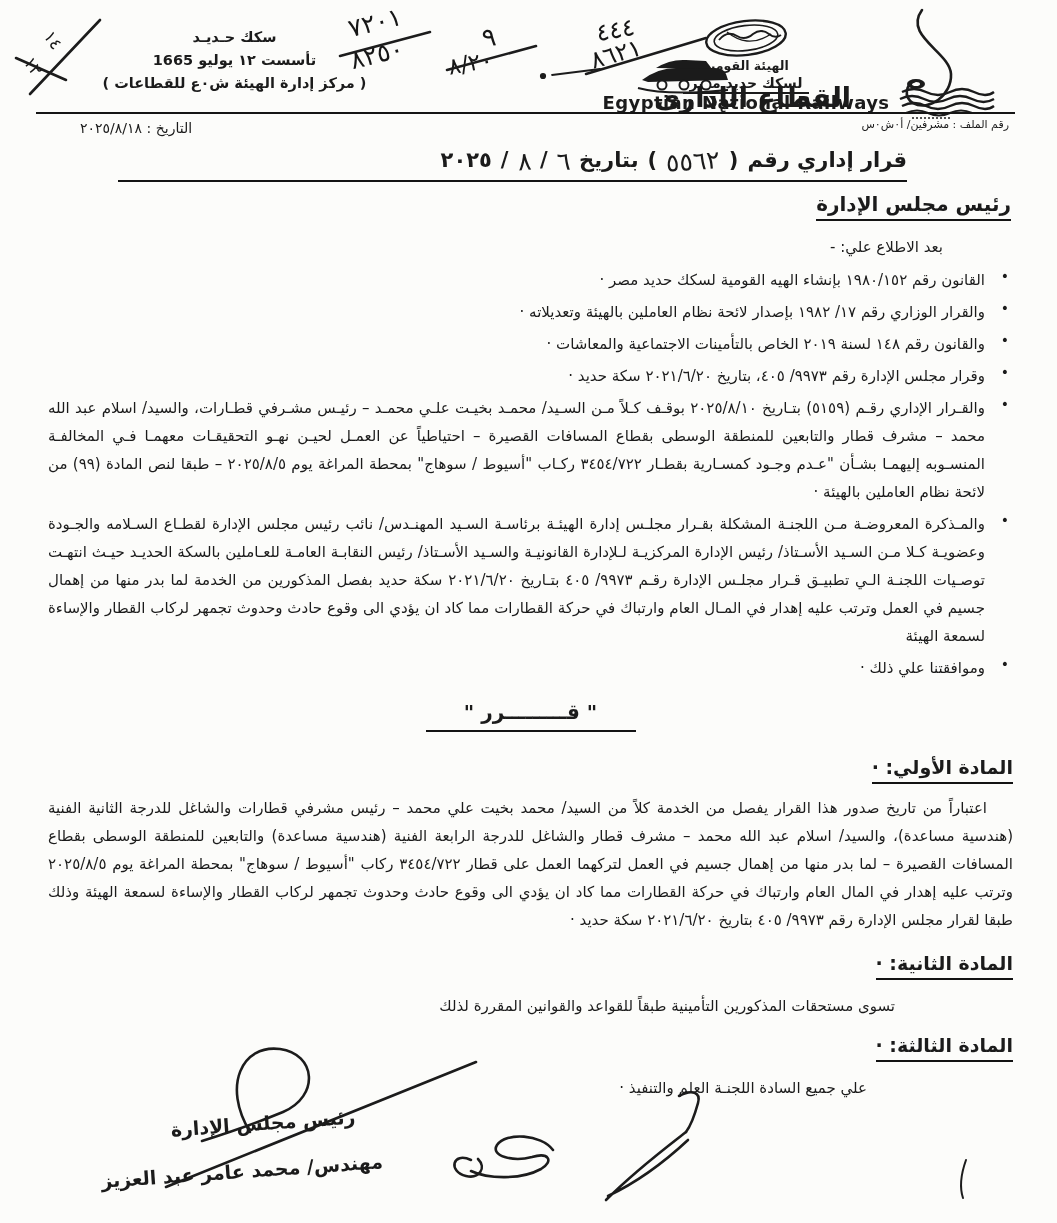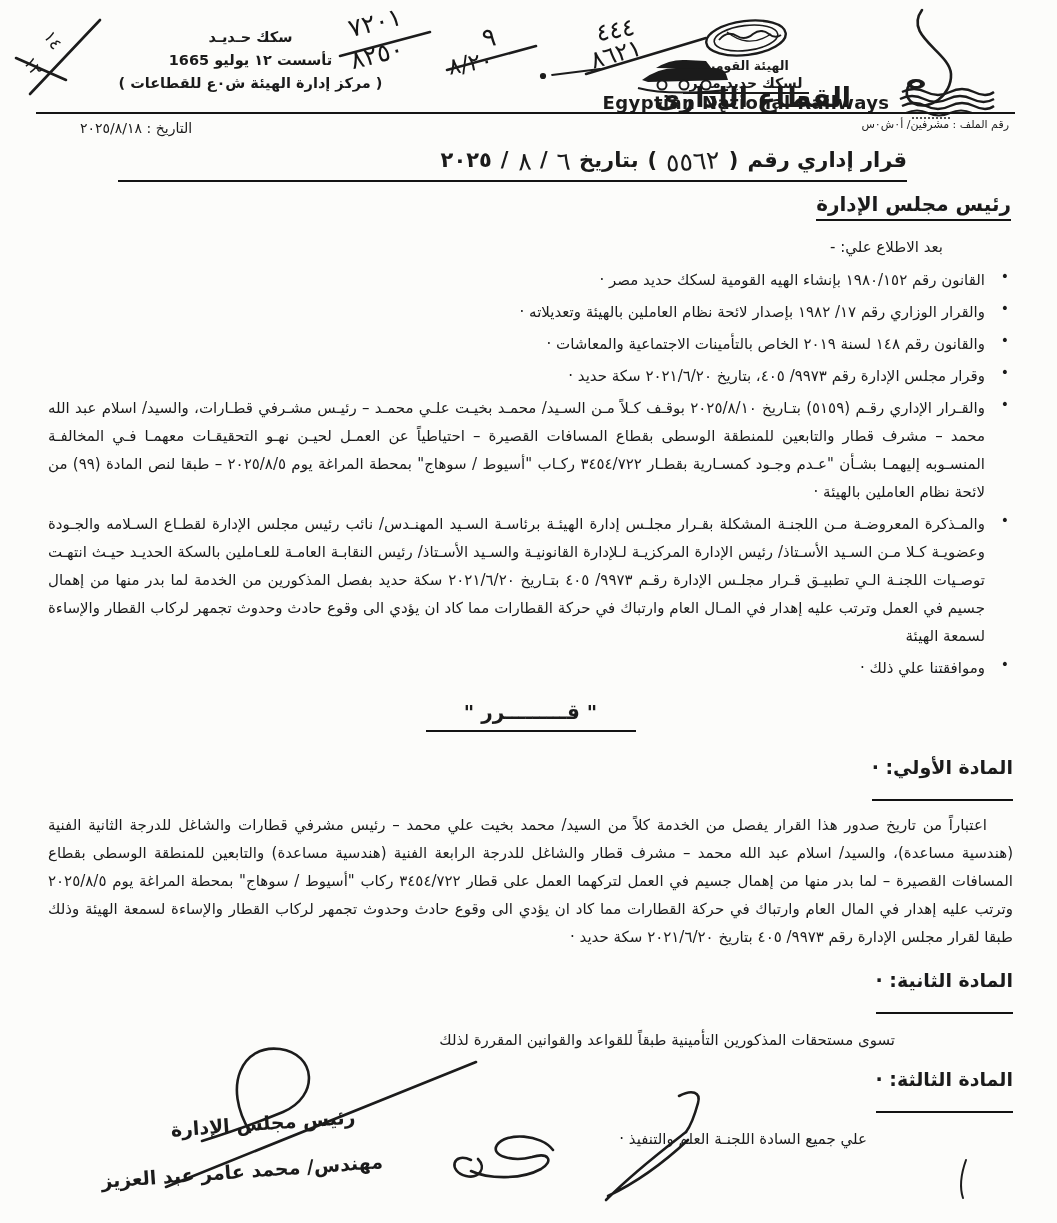--- a/index.html
+++ b/index.html
@@ -6,21 +6,21 @@
   .page{
     position:relative;width:1057px;height:1223px;margin:0 auto;
     background:#fcfcfa;color:#1b1b1b;overflow:hidden;
     font-family:"DejaVu Sans",sans-serif;
   }
   .page *{box-sizing:border-box;}
   .abs{position:absolute;}
   .b{font-weight:bold;}
   .ltr{direction:ltr;unicode-bidi:bidi-override;}
   
-  .hdr-left{top:26px;left:118px;width:265px;text-align:center;direction:rtl;
+  .hdr-left{top:26px;left:102px;width:265px;text-align:center;direction:rtl;
             font-size:14.5px;font-weight:bold;line-height:23px;}
   .logo{top:18px;left:596px;width:300px;text-align:center;direction:rtl;}
   .logo .oval{display:block;margin:0 auto;}
   .logo .auth{font-size:12.5px;font-weight:bold;line-height:15px;}
   .logo .rail{font-size:14px;font-weight:bold;letter-spacing:1px;
               border-bottom:2px solid #1b1b1b;display:inline-block;padding:0 6px 1px;}
   .logo .eng{font-size:18px;font-weight:bold;letter-spacing:.4px;line-height:17px;}
   .sector{top:82px;left:655px;width:240px;text-align:left;
           font-size:27px;font-weight:bold;direction:rtl;letter-spacing:1px;}
   .train{top:52px;left:636px;}
@@ -46,21 +46,21 @@
   .board{top:192px;right:46px;font-size:20px;font-weight:bold;direction:rtl;
          border-bottom:2.4px solid #141414;padding-bottom:3px;}
   .main{top:238px;right:44px;left:48px;direction:rtl;font-size:15px;}
   .intro{margin:0 70px 10px 0;font-size:15px;}
   .row{position:relative;padding-right:28px;margin-bottom:4px;}
   .row .dot{position:absolute;right:4px;top:2px;font-size:14px;}
   .row .txt{display:block;line-height:28px;text-align:justify;}
   .decided{width:210px;margin:18px auto 10px;text-align:center;font-size:20px;
            font-weight:bold;border-bottom:2px solid #141414;padding-bottom:6px;}
   .arth{display:inline-block;font-size:19px;font-weight:bold;
-        border-bottom:2.6px solid #121212;padding-bottom:21px;margin:14px 0 10px;}
+        border-bottom:2.6px solid #121212;padding-bottom:4px;margin:14px 0 10px;}
   .artp{line-height:28px;text-align:justify;text-indent:26px;margin:0 0 4px;}
   .artp2{line-height:28px;margin:2px 118px 0 0;}
   .artp3{line-height:28px;margin:2px 146px 0 0;}
   
   .sigt{top:1112px;left:168px;width:190px;text-align:center;font-size:19px;
         font-weight:bold;direction:rtl;transform:rotate(-4deg);}
   .sign{top:1160px;left:82px;width:320px;text-align:center;font-size:19px;
         font-weight:bold;direction:rtl;transform:rotate(-4deg);}
   svg.overlay{position:absolute;top:0;left:0;pointer-events:none;}
 </style>

